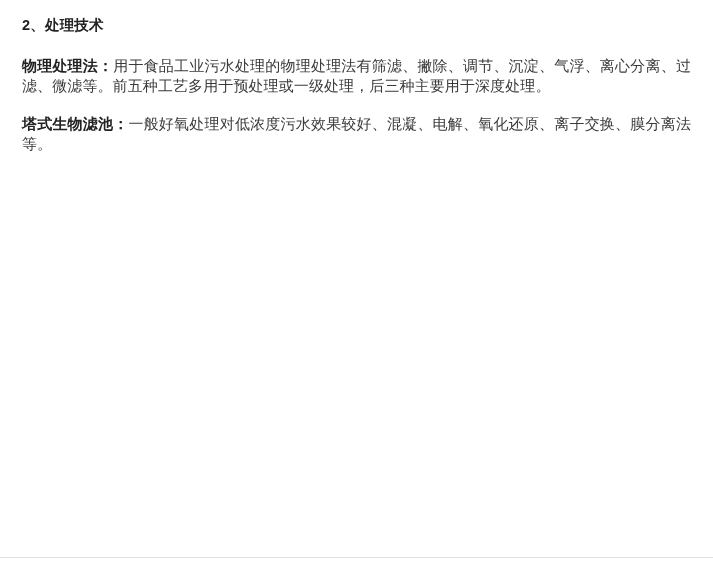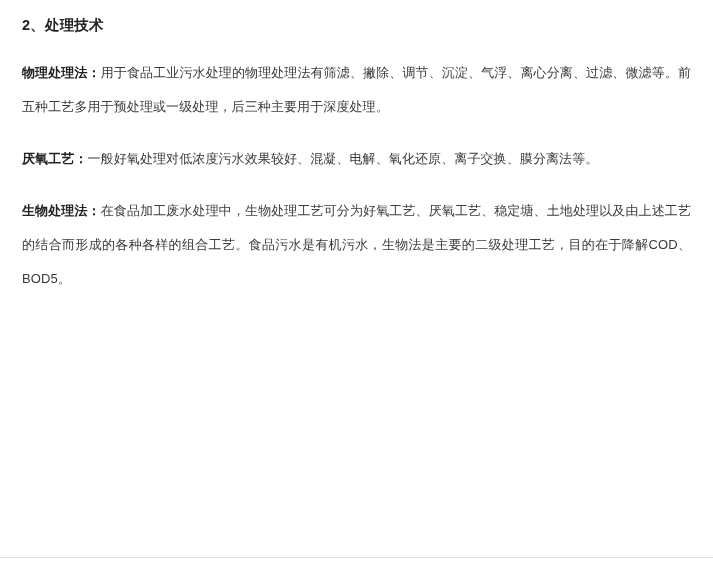--- a/index.html
+++ b/index.html
@@ -24,22 +24,22 @@
   }
   .section-heading {
     font-size: 14.5px;
     font-weight: bold;
     color: #222222;
     line-height: 22px;
     margin: 4px 0 20px 0;
     letter-spacing: 0.2px;
   }
   .para {
-    font-size: 13px;
-    line-height: 34px;
+    font-size: 15px;
+    line-height: 20px;
     color: #3a3a3a;
     margin: 0 0 18px 0;
     text-align: justify;
     text-justify: inter-ideograph;
     letter-spacing: 0.1px;
   }
   .para.tight {
     margin-bottom: 17px;
   }
   .lead {
@@ -57,20 +57,19 @@
 </style>
 </head>
 <body>
 
 <div class="page">
 
   <h2 class="section-heading">2、处理技术</h2>
 
   <p class="para"><span class="lead">物理处理法：</span><span>用于食品工业污水处理的物理处理法有筛滤、撇除、调节、沉淀、气浮、离心分离、过滤、微滤等。前五种工艺多用于预处理或一级处理，后三种主要用于深度处理。</span></p>
 
-  <p class="para"><span class="lead">厌氧工艺：</span><span>一般好氧处理对低浓度污水效果较好、混凝、电解、氧化还原、离子交换、膜分离法等。</span></p>
+  <p class="para"><span class="lead">塔式生物滤池：</span><span>一般好氧处理对低浓度污水效果较好、混凝、电解、氧化还原、离子交换、膜分离法等。</span></p>
 
-  <p class="para"><span class="lead">生物处理法：</span><span>在食品加工废水处理中，生物处理工艺可分为好氧工艺、厌氧工艺、稳定塘、土地处理以及由上述工艺的结合而形成的各种各样的组合工艺。食品污水是有机污水，生物法是主要的二级处理工艺，目的在于降解COD、BOD5。</span></p>
 
 
 
   <div class="bottom-rule"></div>
 </div>
 
 </body></html>

